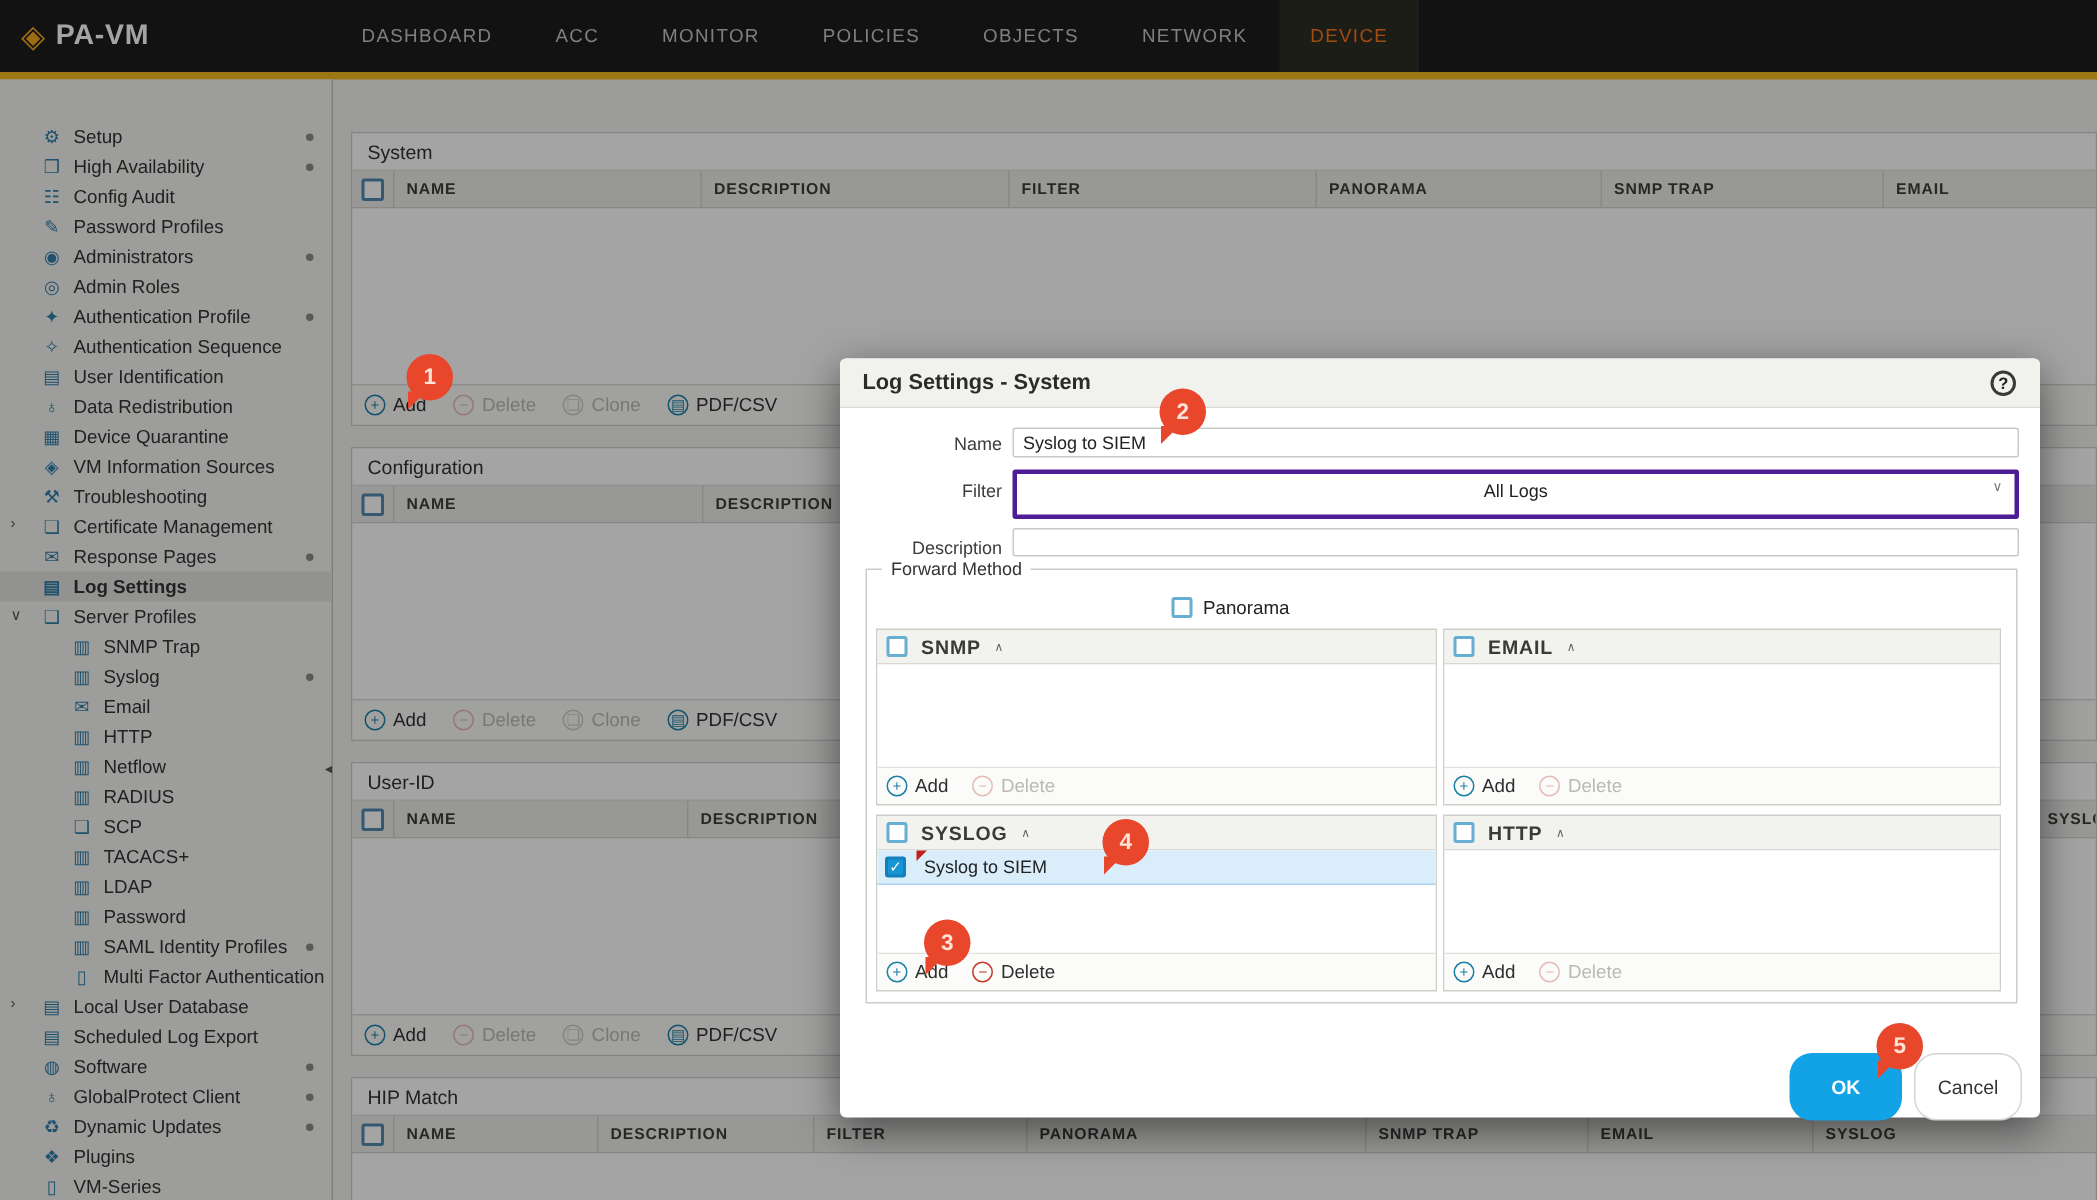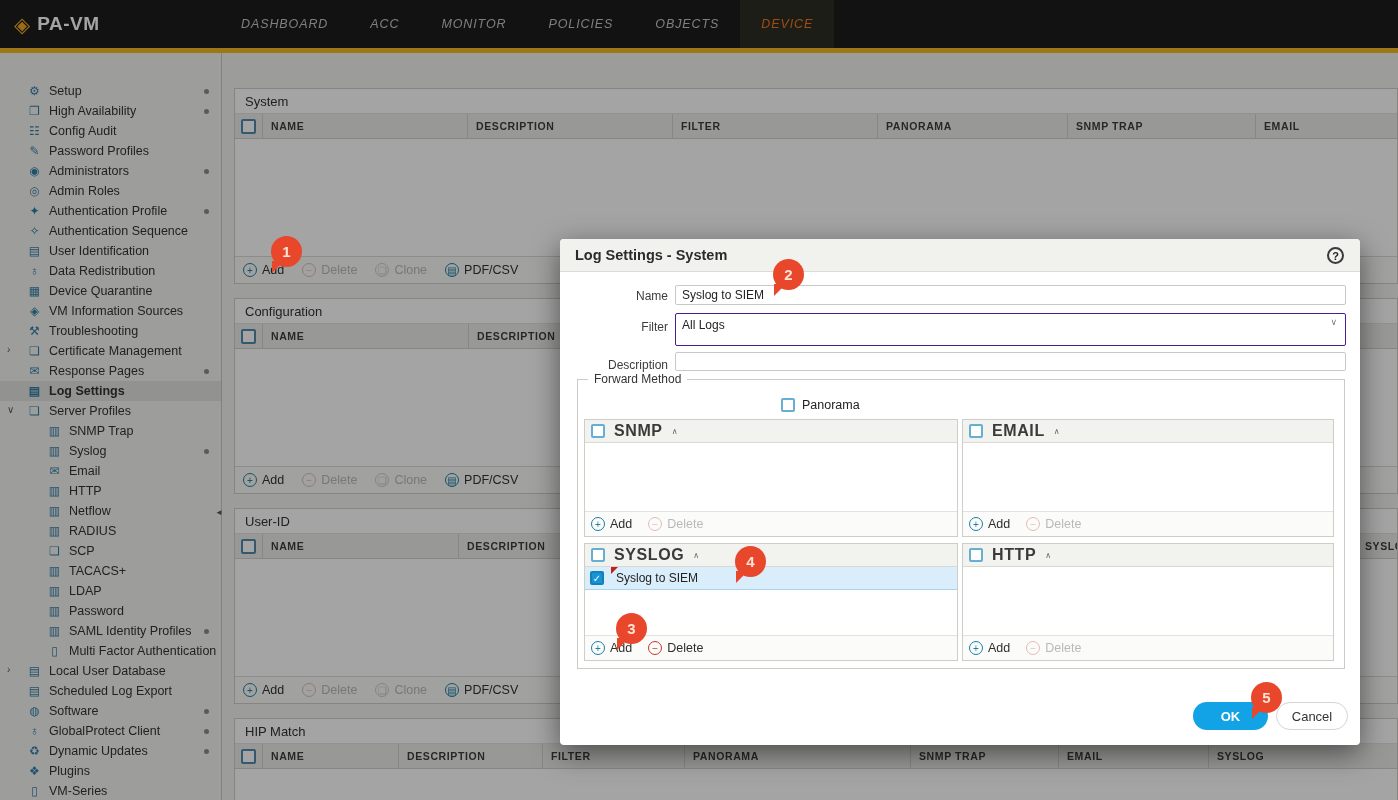--- a/index.html
+++ b/index.html
@@ -5,21 +5,21 @@
   * { margin:0; padding:0; box-sizing:border-box; }
   body { font-family:"Liberation Sans", sans-serif; background:#555; }
   .screen { position:relative; width:1398px; height:800px; overflow:hidden; background:#f2f2ef; }
 
   
   .topbar { position:absolute; left:0; top:0; width:100%; height:48px; background:#181818; display:flex; align-items:center; z-index:1; }
   .brand { display:flex; align-items:center; gap:7px; padding-left:14px; }
   .brand-logo { color:#f2a71d; font-size:21px; line-height:1; }
   .brand-name { color:#ffffff; font-size:19px; font-weight:bold; letter-spacing:.5px; }
   .nav { position:absolute; left:220px; top:0; height:48px; display:flex; align-items:stretch; }
-  .nav-item { display:flex; align-items:center; padding:16px 21px; color:#c4c4c4; font-size:12.5px; letter-spacing:.9px; cursor:pointer;font-style:italic; }
+  .nav-item { display:flex; align-items:center; padding:16px 21px; color:#c4c4c4; font-size:12.5px; letter-spacing:.9px; cursor:pointer; }
   .nav-item.active { background:#2a2a21; color:#f97316; }
   .goldbar { position:absolute; left:0; top:48px; width:100%; height:5px; background:#f3b81e; z-index:1; }
 
   
   .sidebar { position:absolute; left:0; top:53px; width:222px; height:747px; background:#f4f4f1; border-right:1px solid #c6c6c3; padding-top:28px; z-index:1; }
   .si { position:relative; display:flex; align-items:center; height:20px; padding-left:26px; font-size:12.5px; color:#303030; cursor:pointer; white-space:nowrap; }
   .si.sub { padding-left:46px; }
   .si.sel { background:#e3e3df; font-weight:bold; }
   .chev { position:absolute; left:7px; top:3px; font-size:10px; color:#555; }
   .si.sub .ic { }
@@ -46,37 +46,37 @@
 
   
   .backdrop { position:absolute; inset:0; background:rgba(8,8,8,.37); z-index:10; }
 
   
   .modal { position:absolute; left:560px; top:239px; width:800px; height:506px; background:#fff; border-radius:4px; box-shadow:0 8px 28px rgba(0,0,0,.5); z-index:20; }
   .mtitle { height:33px; background:#f1f1ee; border-bottom:1px solid #dadad6; border-radius:4px 4px 0 0; display:flex; align-items:center; padding-left:15px; font-size:14.5px; font-weight:bold; color:#2b2b2b; }
   .help { position:absolute; right:16px; top:8px; width:17px; height:17px; border:2px solid #3a3a3a; border-radius:50%; font-size:11px; font-weight:bold; display:flex; align-items:center; justify-content:center; color:#222; cursor:pointer; }
   .mlabel { position:absolute; width:100px; text-align:right; font-size:12px; color:#3c3c3a; }
   .minput { position:absolute; border:1px solid #c9c9c5; border-radius:2px; font-size:12px; padding:0 6px; font-family:inherit; color:#222; background:#fff; }
-  .mselect { position:absolute; border:1px solid #4c1d95; border-radius:2px; background:#fff; font-size:12px; color:#222; padding:4px 6px; cursor:pointer; }
+  .mselect { position:absolute; border:3px solid #4c1d95; border-radius:2px; background:#fff; font-size:12px; color:#222; padding:4px 6px; cursor:pointer;text-align:center; }
   .mselect .sel-caret { position:absolute; right:8px; top:3px; font-size:9px; color:#777; }
   .fieldset { position:absolute; left:17px; top:140px; width:768px; height:290px; border:1px solid #cbcbc9; }
   .fm-legend { position:absolute; top:-8px; left:10px; background:#fff; padding:0 6px; font-size:12px; color:#333; }
   .panorama { position:absolute; left:203px; top:18px; display:flex; align-items:center; gap:7px; font-size:12.5px; color:#222; }
   .pcb { width:14px; height:14px; border:2px solid #66aed2; border-radius:2px; background:#fff; display:inline-flex; align-items:center; justify-content:center; flex:none; }
   .pcb.checked { background:#1794d4; border-color:#1280ba; color:#fff; font-size:10px; }
   .panel { position:absolute; width:374px; height:118px; border:1px solid #cecec9; background:#fff; display:flex; flex-direction:column; }
   .phead { height:23px; background:#f2f2ef; border-bottom:1px solid #d8d8d4; display:flex; align-items:center; padding:0 6px; gap:9px; }
-  .ptitle { font-size:16px; font-weight:bold; letter-spacing:.6px; color:#3a3a38; }
+  .ptitle { font-size:13px; font-weight:bold; letter-spacing:.6px; color:#3a3a38; }
   .caret { font-size:8px; color:#666; }
   .pbody { flex:1; background:#fff; position:relative; }
   .pfoot { height:25px; border-top:1px solid #e2e2de; background:#fbfbf9; display:flex; align-items:center; gap:16px; padding-left:6px; }
   .prow { height:23px; background:#d9edfa; border-bottom:1px solid #a9d3ee; display:flex; align-items:center; padding-left:5px; position:relative; }
   .flag { position:absolute; left:26px; top:0; width:0; height:0; border-top:7px solid #c21f1a; border-right:7px solid transparent; }
   .rlabel { margin-left:12px; font-size:12px; color:#222; }
-  .btn { position:absolute; top:463px; height:28px; border-radius:15px; display:flex; align-items:center; justify-content:center; font-size:13px; cursor:pointer;text-align:right; }
+  .btn { position:absolute; top:463px; height:45px; border-radius:15px; display:flex; align-items:center; justify-content:center; font-size:13px; cursor:pointer;text-align:right; }
   .btn-ok { left:633px; width:75px; background:#12a3e6; color:#fff; font-weight:bold; }
   .btn-cancel { left:716px; width:72px; background:#fff; border:1px solid #d5d5d2; color:#333; }
 
   
   .badge { position:absolute; width:31px; height:31px; border-radius:50%; background:#e8472b; color:#ffe3d6; font-size:15px; font-weight:bold; display:flex; align-items:center; justify-content:center; z-index:30; }
   .badge::after { content:""; position:absolute; left:1px; bottom:-6px; width:0; height:0; border-top:12px solid #e8472b; border-right:12px solid transparent; }
 </style>
 </head>
 <body>
 
@@ -86,20 +86,21 @@
     <div class="brand">
       <span class="brand-logo">◈</span>
       <span class="brand-name">PA-VM</span>
     </div>
     <div class="nav">
       <div class="nav-item">DASHBOARD</div>
       <div class="nav-item">ACC</div>
       <div class="nav-item">MONITOR</div>
       <div class="nav-item">POLICIES</div>
       <div class="nav-item">OBJECTS</div>
+      <div class="nav-item">NETWORK</div>
       <div class="nav-item active">DEVICE</div>
     </div>
   </div>
   <div class="goldbar"></div>
 
   <div class="sidebar">
     <div class="si">
         <span class="ic">⚙</span>
         <span>Setup</span>
         <span class="dot"></span>

